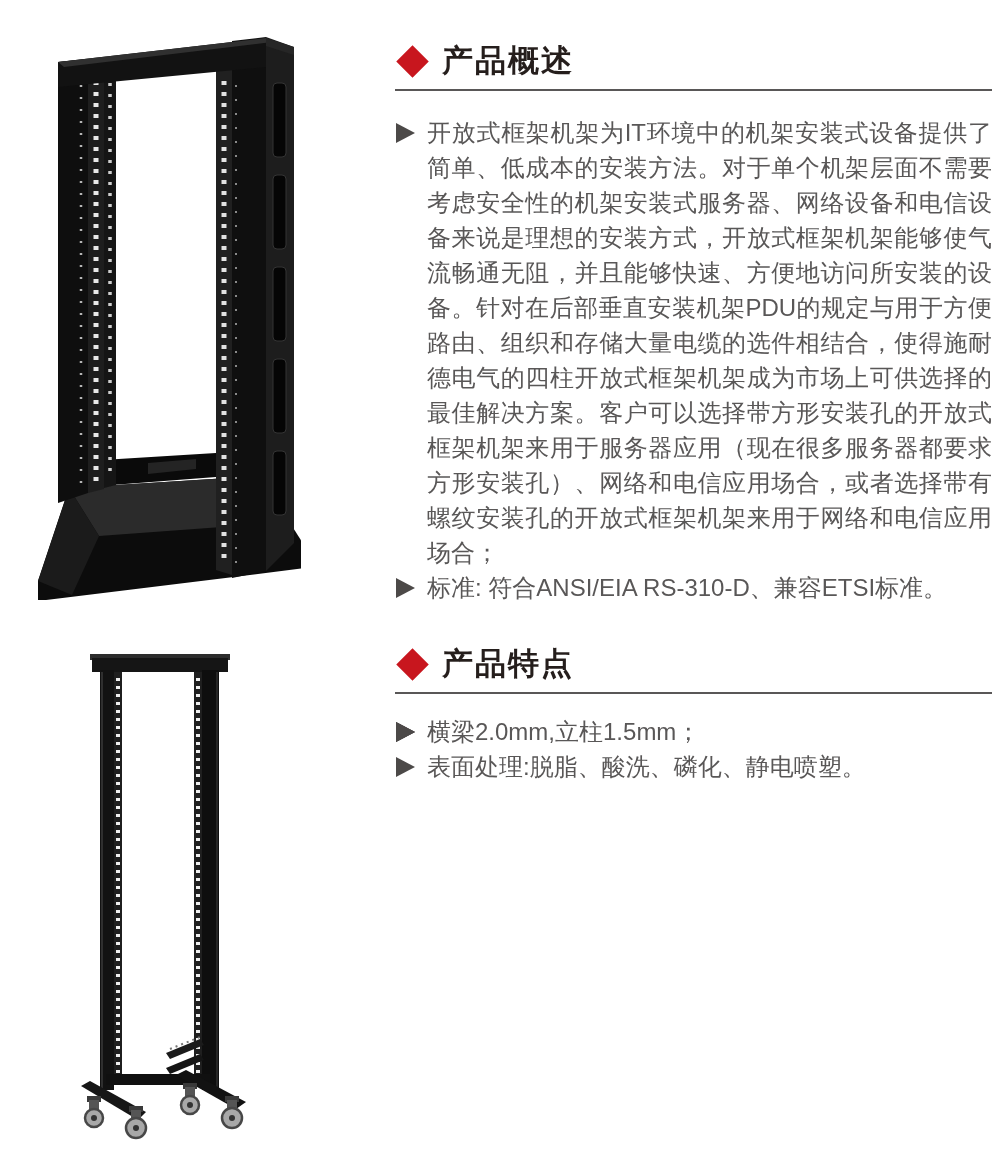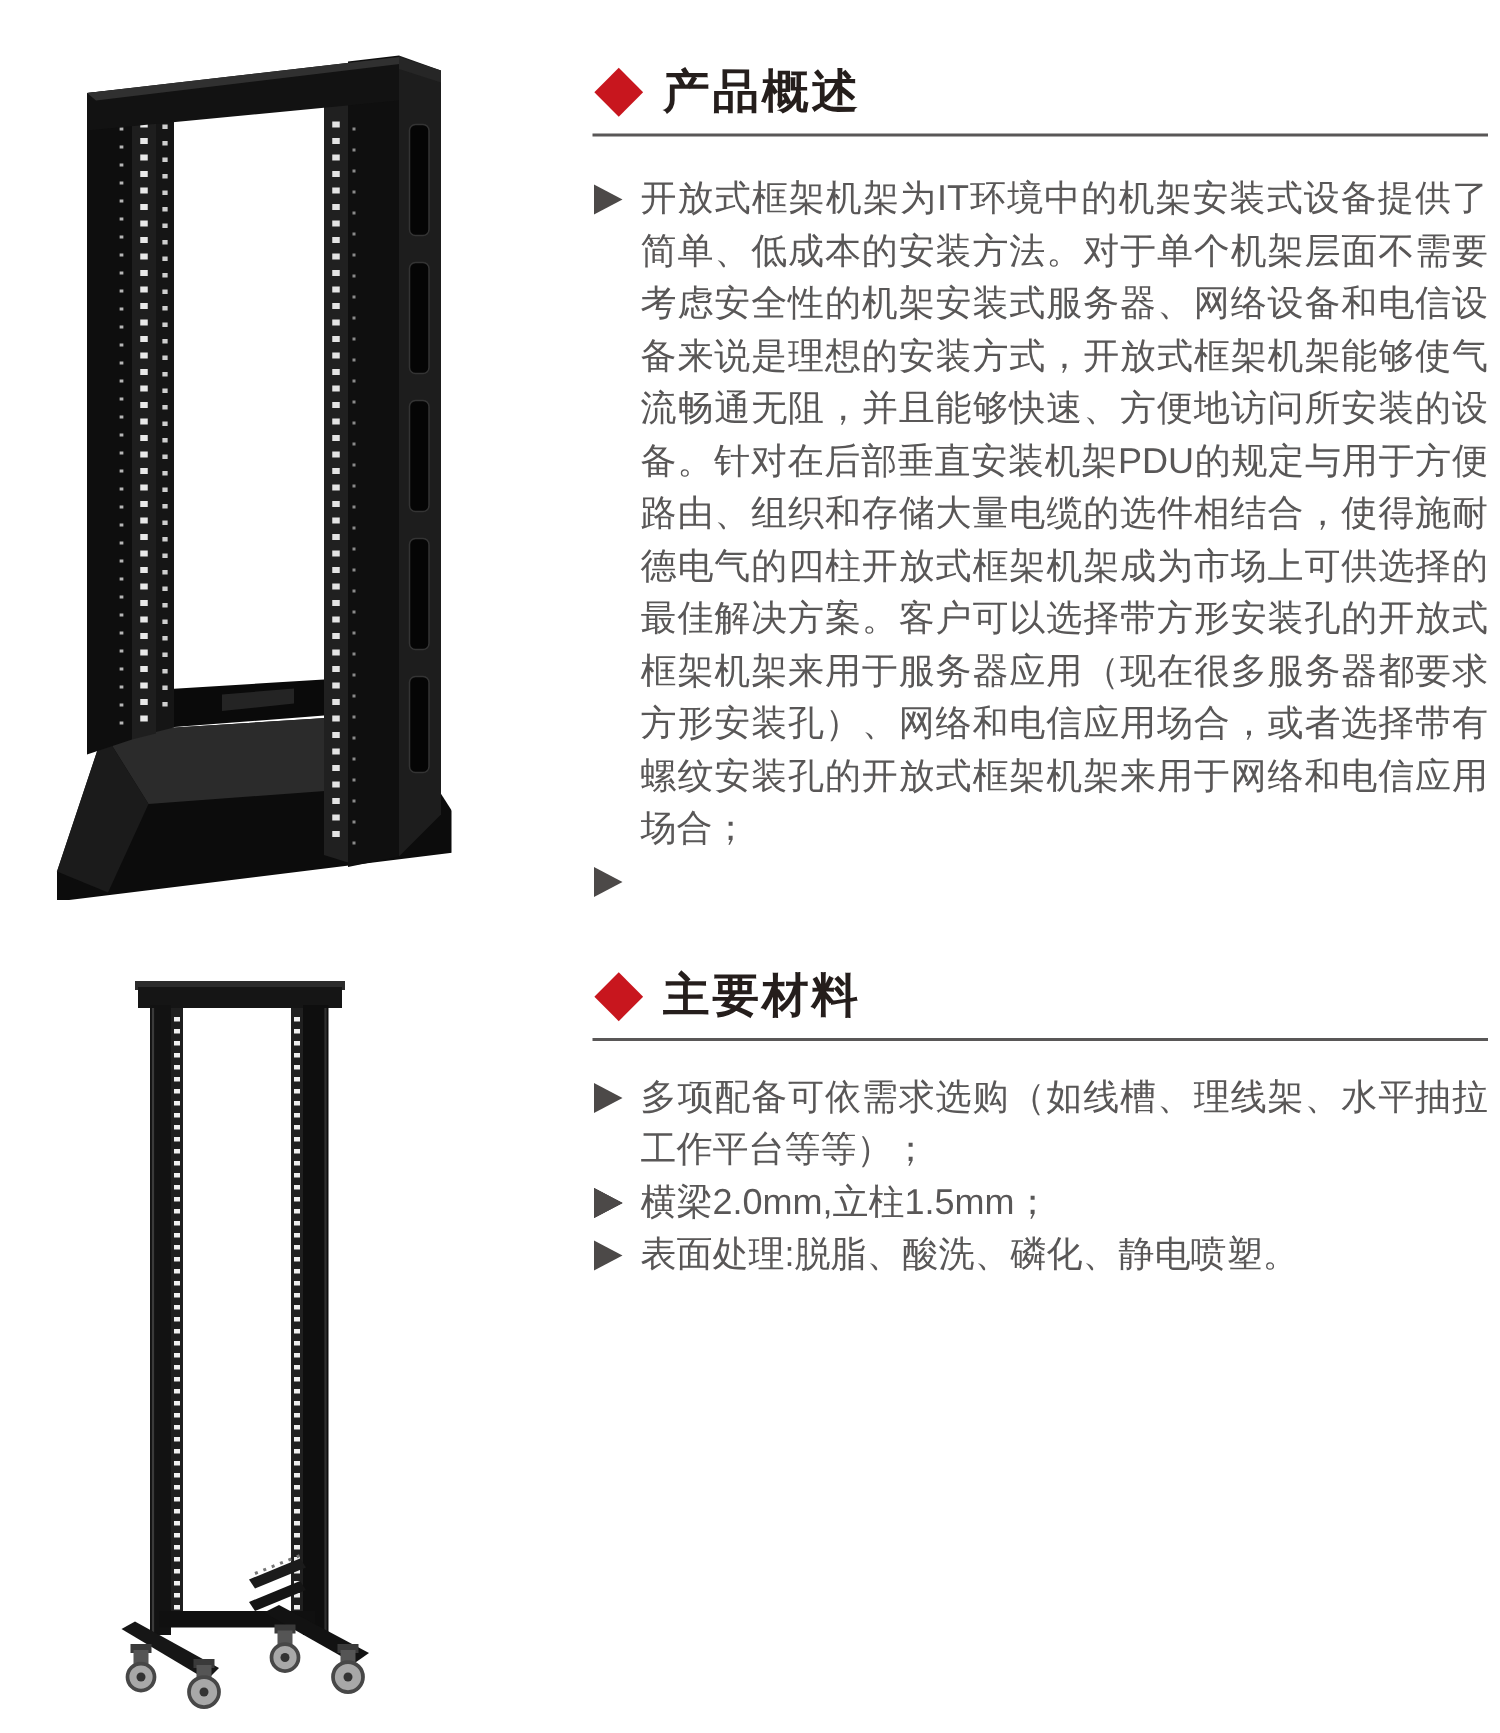--- a/index.html
+++ b/index.html
@@ -147,35 +147,32 @@
     <span class="sec-title">产品概述</span>
   </div>
   <div class="rule"></div>
   <ul class="bullet-list">
     <li class="bullet-item">
       <span class="tri"></span>
       <span>开放式框架机架为IT环境中的机架安装式设备提供了简单、低成本的安装方法。对于单个机架层面不需要考虑安全性的机架安装式服务器、网络设备和电信设备来说是理想的安装方式，开放式框架机架能够使气流畅通无阻，并且能够快速、方便地访问所安装的设备。针对在后部垂直安装机架PDU的规定与用于方便路由、组织和存储大量电缆的选件相结合，使得施耐德电气的四柱开放式框架机架成为市场上可供选择的最佳解决方案。客户可以选择带方形安装孔的开放式框架机架来用于服务器应用（现在很多服务器都要求方形安装孔）、网络和电信应用场合，或者选择带有螺纹安装孔的开放式框架机架来用于网络和电信应用场合；</span>
     </li>
     <li class="bullet-item">
       <span class="tri"></span>
+      <span>标准: 符合ANSI/EIA RS-310-D、兼容ETSI标准。</span>
     </li>
   </ul>
 </div>
 
 <div class="section section-features">
   <div class="sec-header">
     <span class="diamond"></span>
-    <span class="sec-title">主要材料</span>
+    <span class="sec-title">产品特点</span>
   </div>
   <div class="rule"></div>
   <ul class="bullet-list">
-    <li class="bullet-item">
-      <span class="tri"></span>
-      <span>多项配备可依需求选购（如线槽、理线架、水平抽拉工作平台等等）；</span>
-    </li>
     <li class="bullet-item">
       <span class="tri"></span>
     </li>
     <li class="bullet-item">
       <span class="tri"></span>
     </li>
     <li class="bullet-item">
       <span class="tri"></span>
       <span>横梁2.0mm,立柱1.5mm；</span>
     </li>

